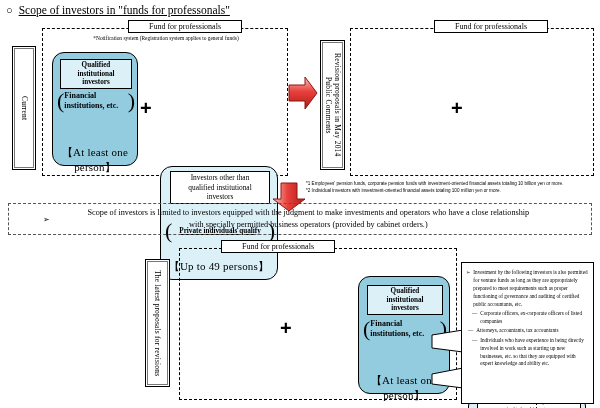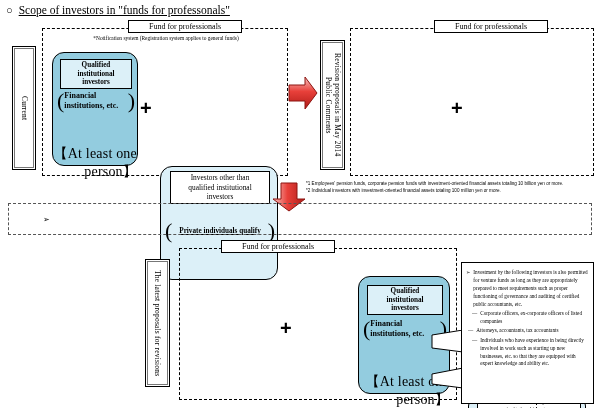--- a/index.html
+++ b/index.html
@@ -52,22 +52,22 @@
   .hdrbox{
     position:absolute;border:1.2px solid #000;background:#dcf0f8;
     font-size:7.2px;font-weight:bold;text-align:center;line-height:1.2;
     padding:1px 16px;box-sizing:border-box;
   }
   .hdrbox.lite{background:#fff;font-weight:normal;}
   .bracket-wrap{position:absolute;display:flex;align-items:center;justify-content:center;}
   .brk{font-size:22px;line-height:0.8;font-weight:300;}
   .mid-txt{font-size:8px;font-weight:bold;line-height:1.25;}
   .count{
-    position:absolute;width:100%;text-align:right;
-    font-size:14px;letter-spacing:0.2px;
+    position:absolute;width:100%;text-align:center;
+    font-size:11px;letter-spacing:0.2px;
   }
   .plus{
     position:absolute;font-size:20px;font-weight:bold;line-height:1;
     font-family:"Liberation Sans",sans-serif;
   }
   .note-small{
     position:absolute;font-size:5.4px;text-align:center;line-height:1.3;
     white-space:nowrap;
   }
   .dashdiv{position:absolute;border-left:1.4px dashed #000;}
@@ -131,20 +131,21 @@
 
 <div class="abs rbox other" style="left:160px;top:52px;width:118px;height:114px;">
   <div class="hdrbox lite" style="left:9px;top:4px;width:100px;font-size:7.4px;font-weight:normal;line-height:1.3;">Investors other than qualified institutional investors</div>
   <div class="bracket-wrap" style="left:4px;top:45px;width:110px;height:38px;">
     <span class="brk">(</span>
     <span style="flex:1;text-align:center;">
       <span class="mid-txt" style="display:block;font-size:7.2px;text-decoration:underline;">Private individuals qualify</span>
     </span>
     <span class="brk">)</span>
   </div>
+  <div class="count" style="top:92px;">【Up to 49 persons】</div>
 </div>
 
 <svg class="arrow-r" style="left:288px;top:76px;" width="30" height="34" viewBox="0 0 30 34">
   <defs>
     <linearGradient id="gr" x1="0" y1="0" x2="0" y2="1">
       <stop offset="0%" stop-color="#f8c3c1"></stop>
       <stop offset="45%" stop-color="#e8403a"></stop>
       <stop offset="100%" stop-color="#b01c18"></stop>
     </linearGradient>
   </defs>
@@ -192,20 +193,24 @@
   <path d="M9,1 L25,1 L25,17 L33,17 L17,29 L1,17 L9,17 Z" fill="url(#gd)" stroke="#8d1410" stroke-width="1"></path>
 </svg>
 
 <div class="footnotes" style="left:306px;top:180px;">
   <div>*1 Employees' pension funds, corporate pension funds with investment-oriented financial assets totaling 10 billion yen or more.</div>
   <div>*2 Individual investors with investment-oriented financial assets totaling 100 million yen or more.</div>
 </div>
 
 <div id="summary">
   <span class="arw">➢</span>
+  <span class="txt">
+    <span>Scope of investors is limited  to investors equipped with the judgment to make  investments and operators who have a close relationship</span><br>
+    <span>with specially permitted business operators (provided by cabinet orders.)</span>
+  </span>
 </div>
 
 <div class="abs vert-band" style="left:145px;top:259px;width:25px;height:128px;">
   <div class="inner">
     <div class="vert-text">The latest proposals for revisions</div>
   </div>
 </div>
 
 <div class="abs dashed-zone" style="left:179px;top:248px;width:278px;height:152px;"></div>
 

